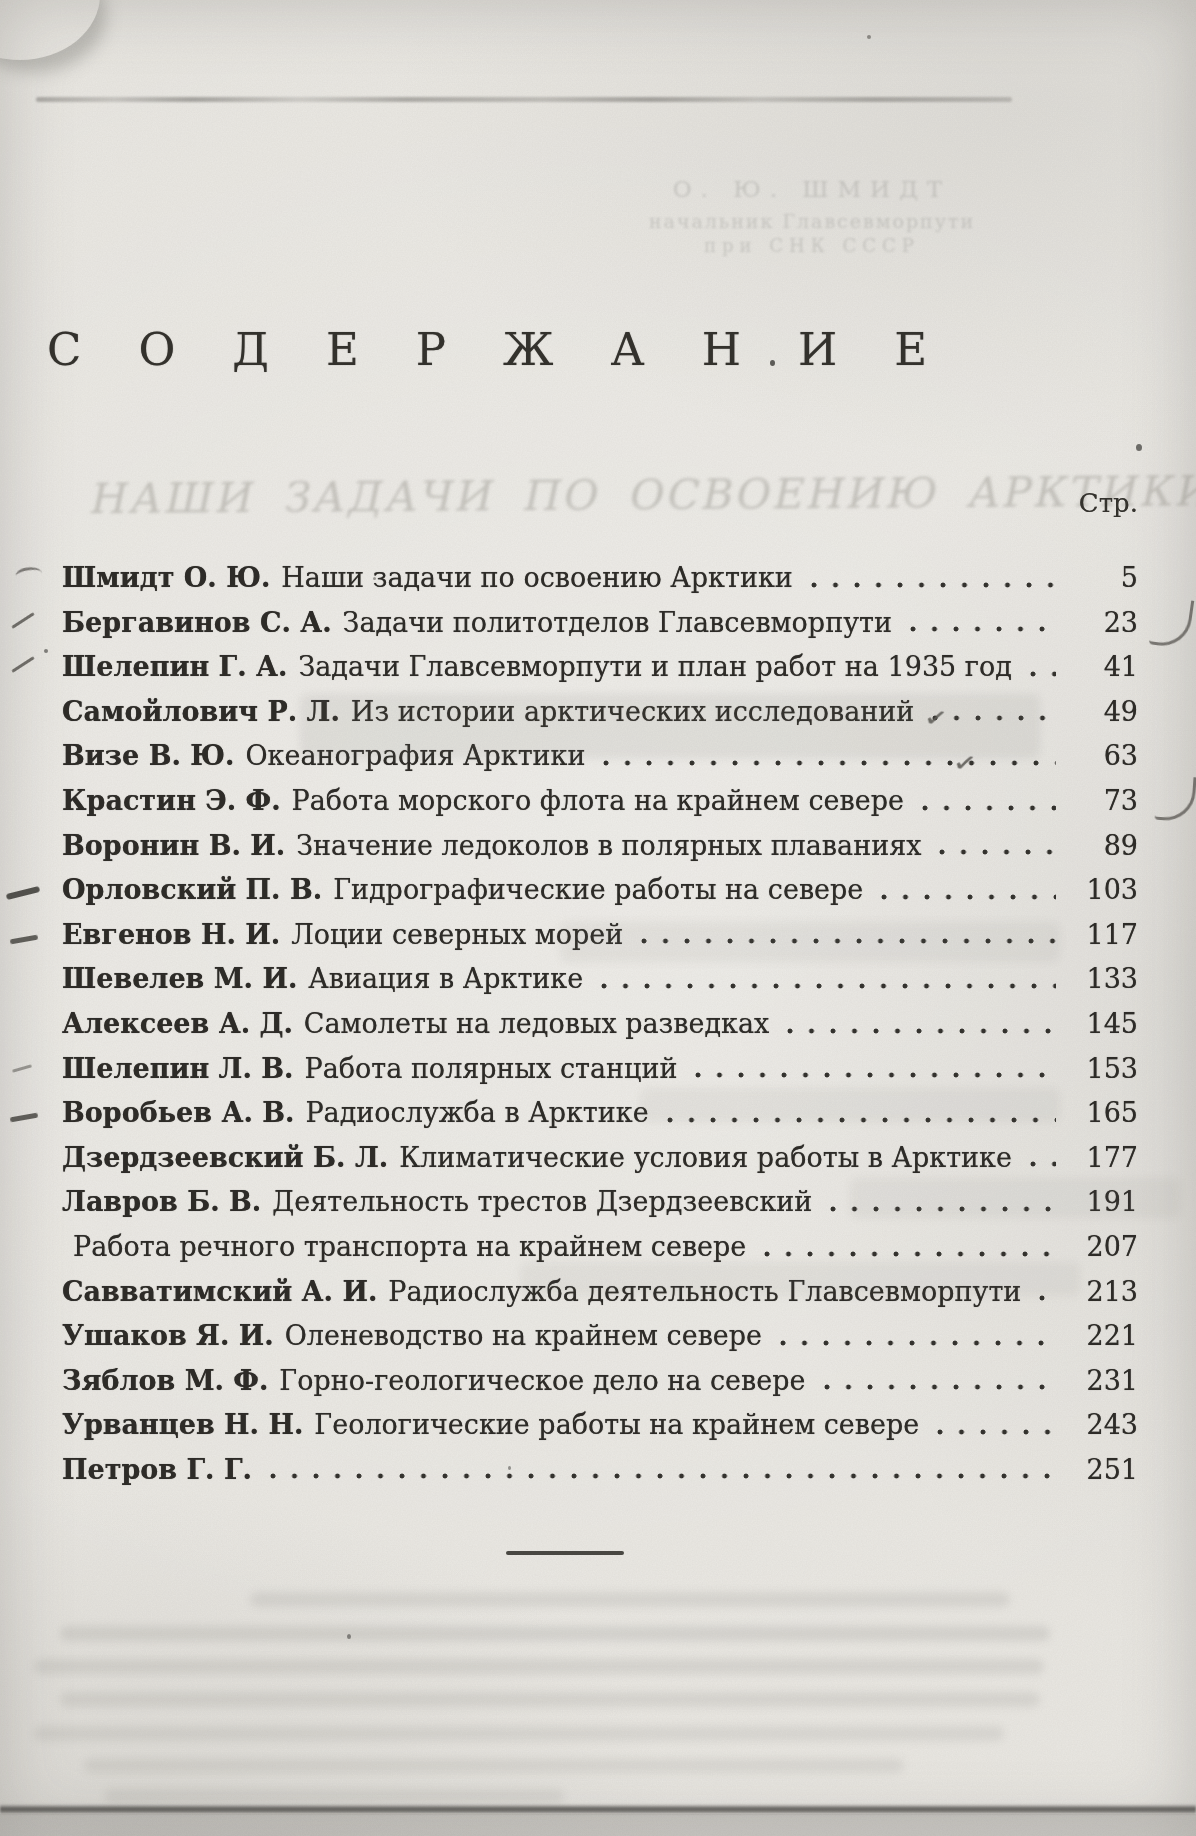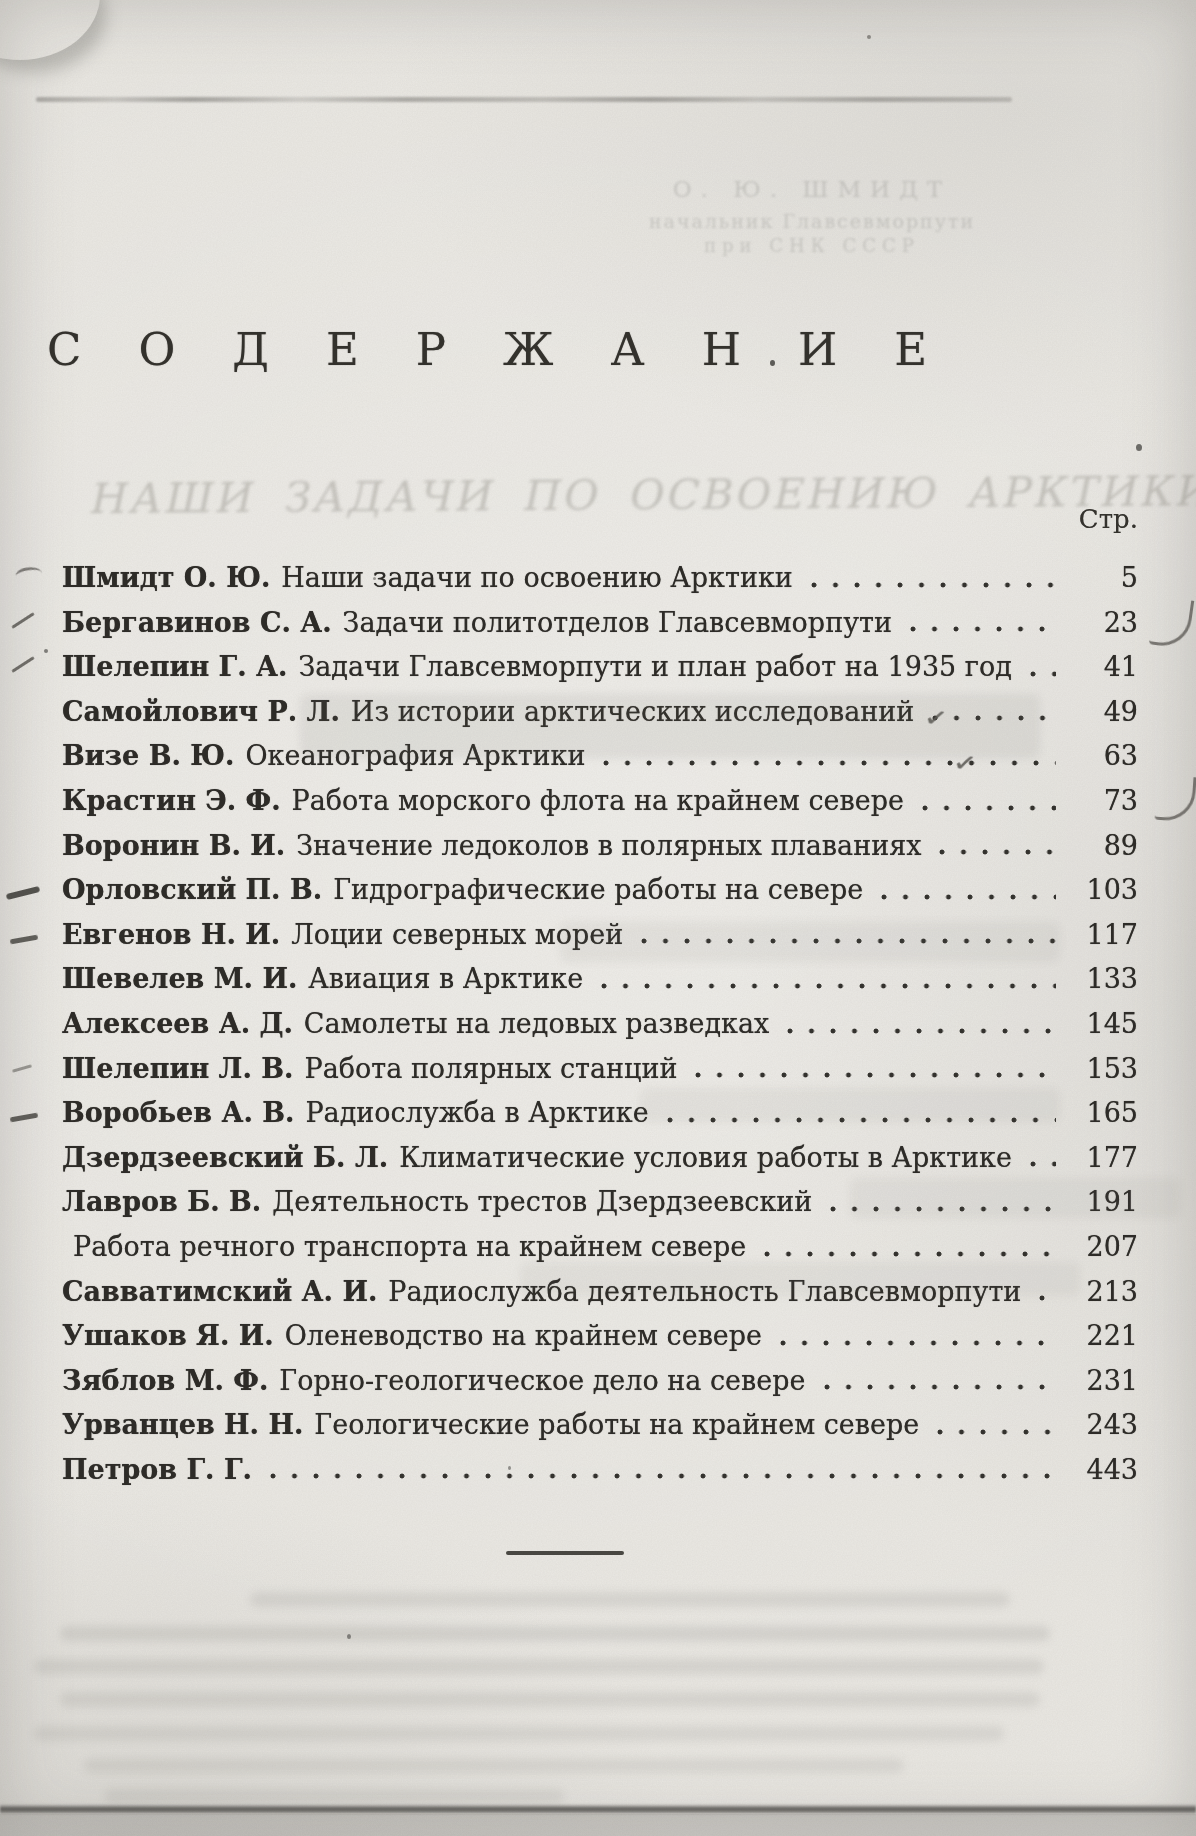--- a/index.html
+++ b/index.html
@@ -50,21 +50,21 @@
 
   
   .ghost-section{
     position:absolute;left:92px;top:470px;white-space:nowrap;
     font-size:42px;letter-spacing:3px;word-spacing:12px;
     color:rgba(125,122,114,.34);filter:blur(1.6px);
     transform:skewX(-12deg) rotate(-.4deg);
   }
 
   .str-label{
-    position:absolute;right:58px;top:504px;font-size:26px;color:#35332e;
+    position:absolute;right:58px;top:488px;font-size:26px;color:#35332e;
     text-shadow:0 0 .6px rgba(53,51,46,.6);
   }
 
   
   .toc{
     position:absolute;left:62px;top:556px;width:1076px;
     filter:blur(.22px);
   }
   .toc-row{
     position:relative;display:flex;height:44.6px;line-height:44.6px;
@@ -298,21 +298,21 @@
   </div>
       <div class="toc-row">
     <span class="author">Урванцев Н. Н.</span>
     <span class="t-title">Геологические работы на крайнем севере</span>
     <span class="leader"></span>
     <span class="pagenum">243</span>
   </div>
       <div class="toc-row">
     <span class="author">Петров Г. Г.</span>
     <span class="leader"></span>
-    <span class="pagenum">443</span>
+    <span class="pagenum">251</span>
   </div>
     </div>
 
   <span class="hook h1"></span>
   <span class="hook h2"></span>
 
   <div class="divider"></div>
 
   <div class="ghost-bar" style="left:300px;top:694px;width:740px;height:64px;opacity:.10"></div>
   <div class="ghost-bar" style="left:560px;top:922px;width:500px;height:40px;opacity:.08"></div>

